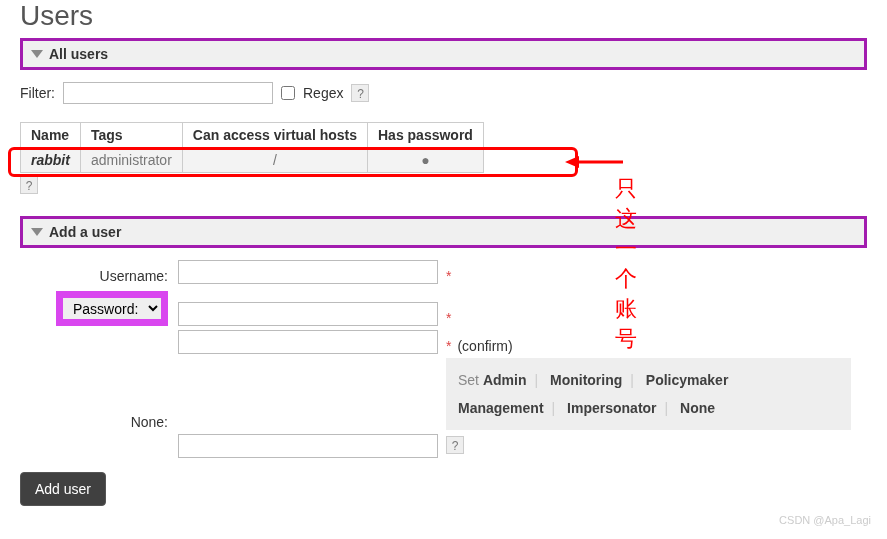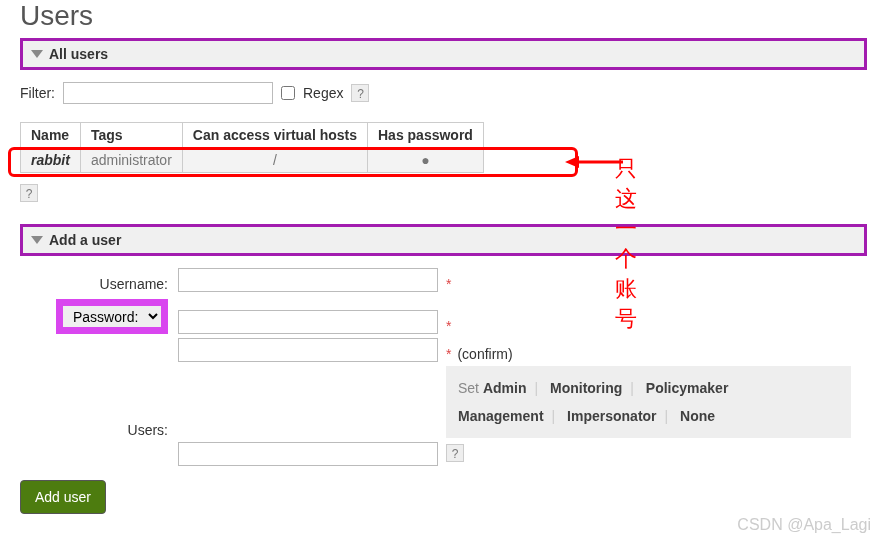--- a/index.html
+++ b/index.html
@@ -5,44 +5,44 @@
     * { box-sizing: border-box; margin: 0; padding: 0; }
     body { font-family: "Segoe UI", Tahoma, Arial, sans-serif; font-size: 14px; color: #333; background: #fff; padding: 0 20px 20px 20px; width: 887px; position: relative; }
     h1 { font-size: 28px; font-weight: normal; color: #555; margin-bottom: 6px; }
     .section-header { background: #f0f0f0; border: 3px solid #a21caf; padding: 5px 8px; margin-top: 6px; display: flex; align-items: center; gap: 6px; cursor: pointer; }
     .section-header b { font-weight: bold; }
     .triangle { width: 0; height: 0; border-left: 6px solid transparent; border-right: 6px solid transparent; border-top: 8px solid #888; display: inline-block; }
     .filter-row { padding: 12px 0 18px 0; display: flex; align-items: center; gap: 8px; }
     .filter-row input[type=text] { width: 210px; height: 22px; border: 1px solid #bbb; padding: 2px 4px; }
     .filter-row input[type=checkbox] { width: 14px; height: 14px; }
     .help { display: inline-block; width: 18px; height: 18px; line-height: 18px; text-align: center; background: #eee; border: 1px solid #ccc; color: #777; cursor: pointer; font-size: 12px; }
-    .user-table { border-collapse: collapse; margin-bottom: 8px; }
+    .user-table { border-collapse: collapse; }
     .user-table th, .user-table td { border: 1px solid #ccc; padding: 4px 10px; text-align: left; font-size: 14px; }
     .user-table th { font-weight: bold; background: #fff; }
     .user-table .data-row td { background: #f3f3f3; color: #777; }
     .user-table .data-row td:first-child { color: #333; font-weight: bold; font-style: italic; }
     .user-table .data-row td.center { text-align: center; }
     .highlight-box { position: relative; display: inline-block; }
     .red-box { position: absolute; border: 3px solid red; border-radius: 6px; top: 25px; left: -12px; width: 570px; height: 30px; pointer-events: none; }
     .arrow-svg { position: absolute; top: 28px; left: 545px; pointer-events: none; }
-    .annotation { position: absolute; top: 32px; left: 595px; color: red; font-size: 22px; font-family: Liberation Sans, sans-serif; }
+    .annotation { position: absolute; top: 52px; left: 595px; color: red; font-size: 22px; font-family: Liberation Sans, sans-serif; }
     .form-section { margin-top: 12px; }
     .form-row { display: flex; align-items: flex-end; margin-bottom: 4px; }
     .form-label { width: 158px; text-align: right; padding-right: 10px; padding-top: 3px; }
     .form-input { width: 260px; height: 24px; border: 1px solid #bbb; padding: 2px 4px; }
     .select { border: 7px solid #d946ef; padding: 2px 6px; height: 35px; font-size: 14px; }
     .form-note { color: #333; padding-left: 8px; padding-top: 2px; display: flex; align-items: center; gap: 6px; }
     .required { color: #d44; }
     .tags-panel { background: #eee; padding: 8px 12px; margin-left: 8px; width: 405px; color: #666; font-size: 14px; line-height: 2; }
     .tags-panel .set-word { color: #888; }
     .tags-panel a { color: #404040; font-weight: bold; cursor: pointer; }
     .tags-panel .sep { margin: 0 8px; color: #ccc; }
     .tags-row2 { display: flex; align-items: flex-start; margin-top: 4px; }
-    .btn { background: #4d7c0f; color: #fff; border: 1px solid #555; border-radius: 4px; padding: 8px 14px; font-size: 14px; cursor: pointer; margin-top: 14px; }
-    .watermark { position: absolute; bottom: 0; right: 16px; color: #ccc; font-size: 16px; }
+    .btn { background: #404040; color: #fff; border: 1px solid #555; border-radius: 4px; padding: 8px 14px; font-size: 14px; cursor: pointer; margin-top: 14px; }
+    .watermark { position: absolute; bottom: 0; right: 16px; color: #ccc; font-size: 11px; }
   </style>
 </head>
 <body>
 
 
 
 <h1>Users</h1>
 
 <div class="section-header">
   <span class="triangle"></span>
@@ -115,21 +115,21 @@
   <div class="form-row">
     <div class="form-label"></div>
     <input class="form-input" type="password" value="" style="">
     <div class="form-note">
       <span class="required">*</span>
       <span>(confirm)</span>
     </div>
   </div>
 
   <div class="form-row">
-    <div class="form-label">Users:</div>
+    <div class="form-label">None:</div>
     <div style="width:260px"></div>
     <div class="tags-panel">
       <span class="set-word">Set</span>
       <a>Admin</a><span class="sep">|</span>
       <a>Monitoring</a><span class="sep">|</span>
       <a>Policymaker</a><br>
       <a>Management</a><span class="sep">|</span>
       <a>Impersonator</a><span class="sep">|</span>
       <a>None</a>
     </div>

